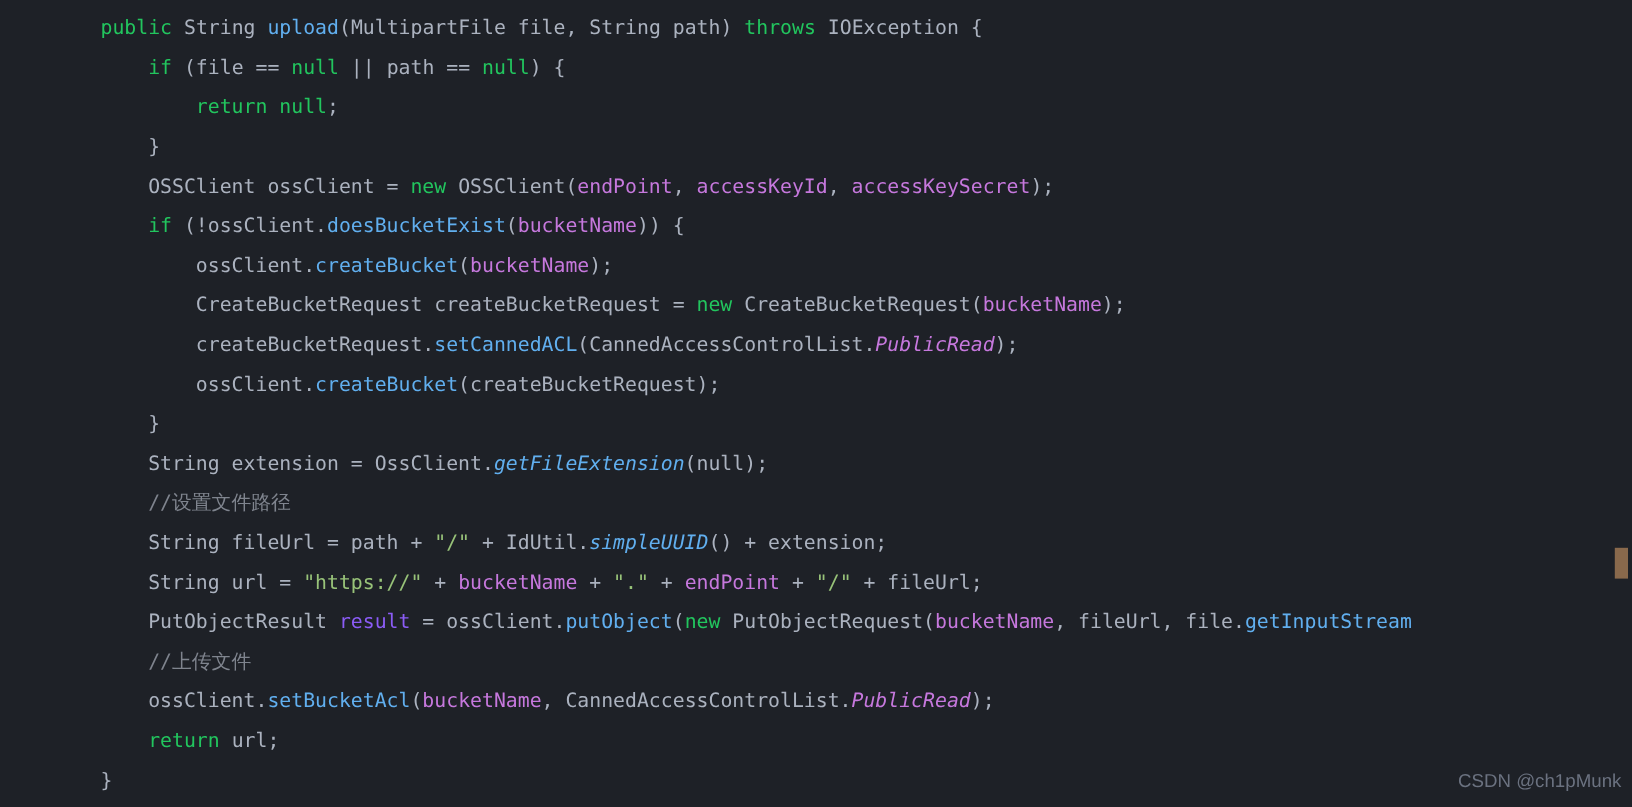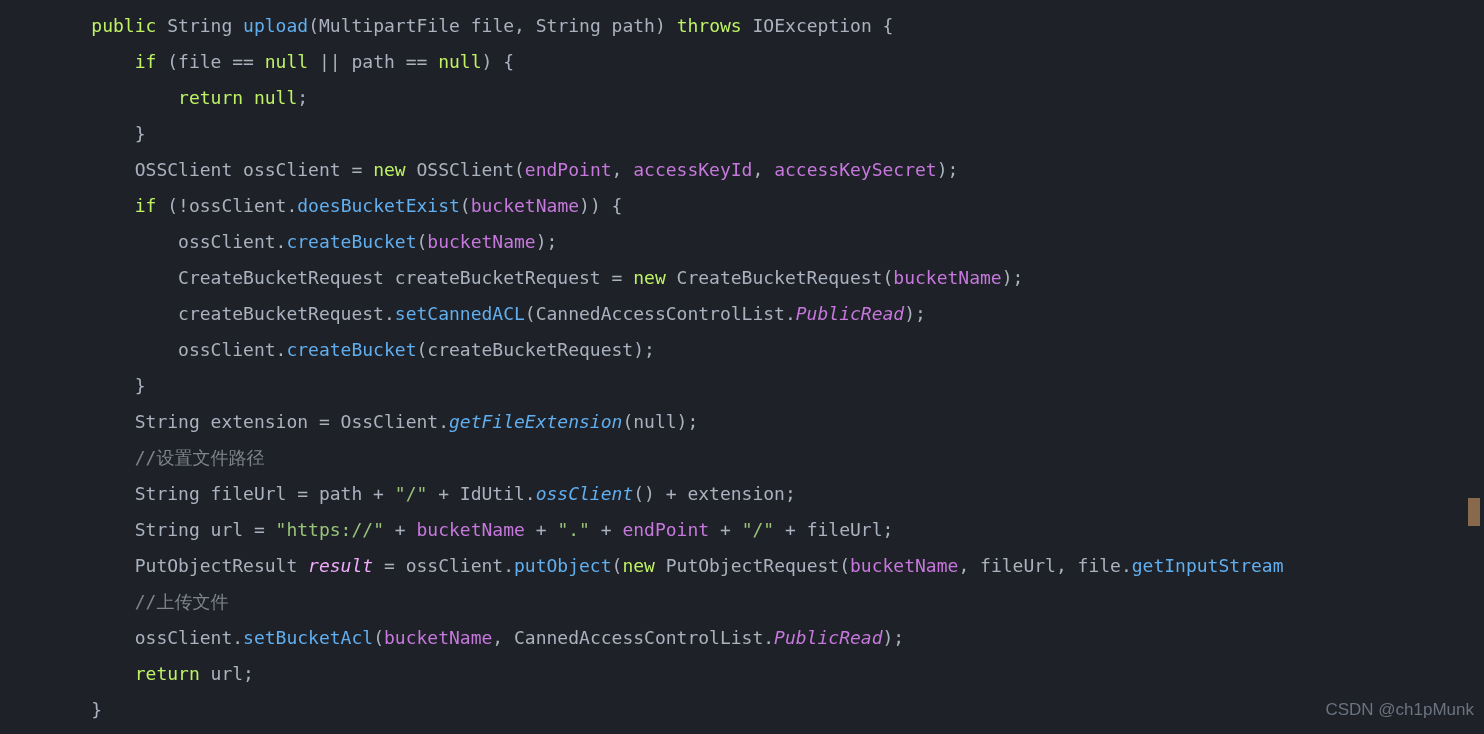--- a/index.html
+++ b/index.html
@@ -20,29 +20,29 @@
     }
     .editor {
       padding: 8px 0 8px 48px;
       position: relative;
       height: 100%;
     }
     .line {
       white-space: pre;
       position: relative;
     }
-    .kw { color: #bef264; }
+    .kw { color: #22c55e; }
     .type { color: #abb2bf; margin-top: 28px; }
     .fn { color: #61afef; }
     .fni { color: #61afef; font-style: italic; }
     .field { color: #c678dd; }
     .fieldi { color: #c678dd; font-style: italic; }
     .str { color: #98c379; }
     .comment { color: #7f848e; }
-    .dim { color: #f0abfc; font-style: italic; }
+    .dim { color: #8b5cf6; }
     .scrollbar {
       position: absolute;
       right: 4px;
       top: 0;
       bottom: 0;
       width: 12px;
     }
     .scroll-marker {
       position: absolute;
       right: 0;
@@ -86,21 +86,21 @@
   <div class="line">            <span>createBucketRequest.</span><span class="fn">setCannedACL</span><span>(CannedAccessControlList.</span><span class="fieldi">PublicRead</span><span>);</span></div>
 
   <div class="line">            <span>ossClient.</span><span class="fn">createBucket</span><span>(createBucketRequest);</span></div>
 
   <div class="line">        <span>}</span></div>
 
   <div class="line">        <span>String extension = OssClient.</span><span class="fni">getFileExtension</span><span>(null);</span></div>
 
   <div class="line">        <span class="comment">//设置文件路径</span></div>
 
-  <div class="line">        <span>String fileUrl = path + </span><span class="str">"/"</span><span> + IdUtil.</span><span class="fni">ossClient</span><span>() + extension;</span></div>
+  <div class="line">        <span>String fileUrl = path + </span><span class="str">"/"</span><span> + IdUtil.</span><span class="fni">simpleUUID</span><span>() + extension;</span></div>
 
   <div class="line">        <span>String url = </span><span class="str">"https://"</span><span> + </span><span class="field">bucketName</span><span> + </span><span class="str">"."</span><span> + </span><span class="field">endPoint</span><span> + </span><span class="str">"/"</span><span> + fileUrl;</span></div>
 
   <div class="line">        <span>PutObjectResult </span><span class="dim">result</span><span> = ossClient.</span><span class="fn">putObject</span><span>(</span><span class="kw">new</span><span> PutObjectRequest(</span><span class="field">bucketName</span><span>, fileUrl, file.</span><span class="fn">getInputStream</span></div>
 
   <div class="line">        <span class="comment">//上传文件</span></div>
 
   <div class="line">        <span>ossClient.</span><span class="fn">setBucketAcl</span><span>(</span><span class="field">bucketName</span><span>, CannedAccessControlList.</span><span class="fieldi">PublicRead</span><span>);</span></div>
 
   <div class="line">        <span class="kw">return</span><span> url;</span></div>

